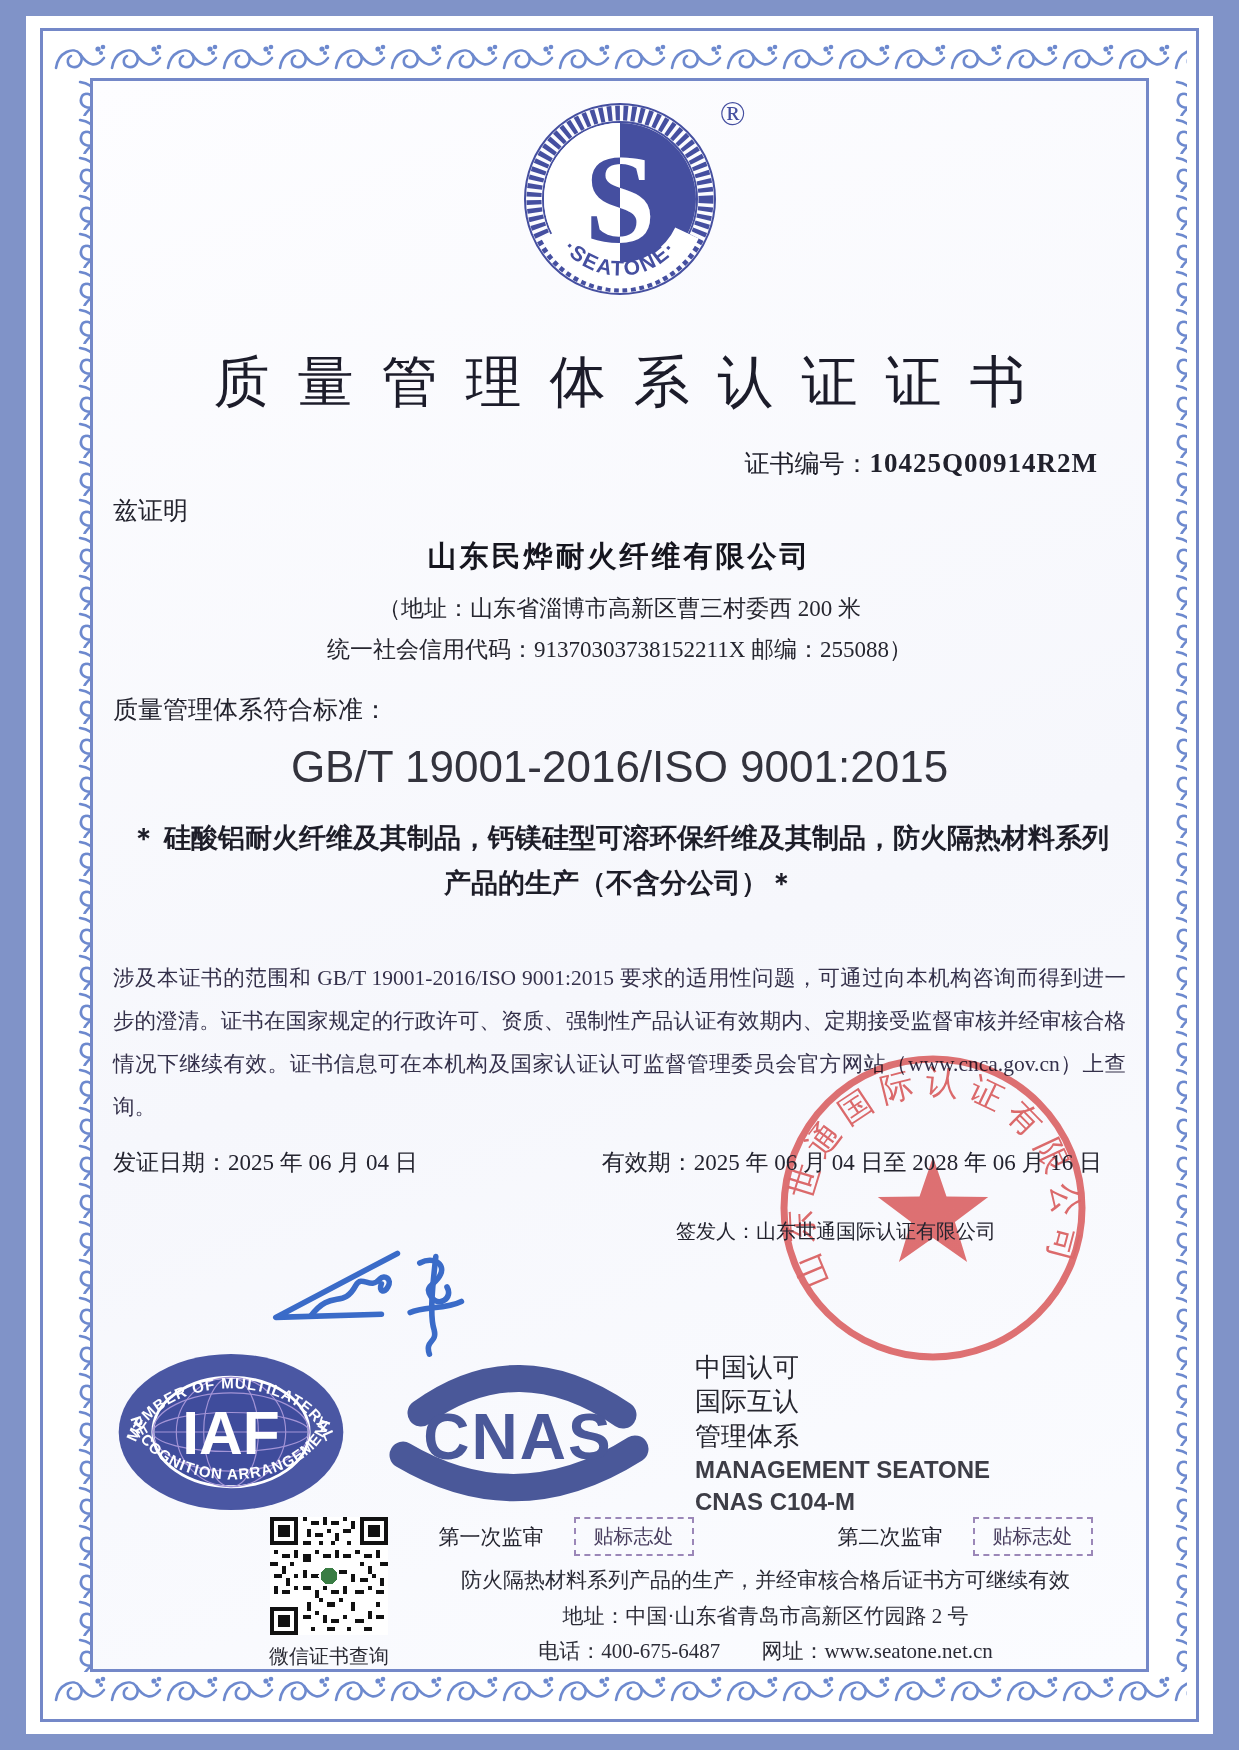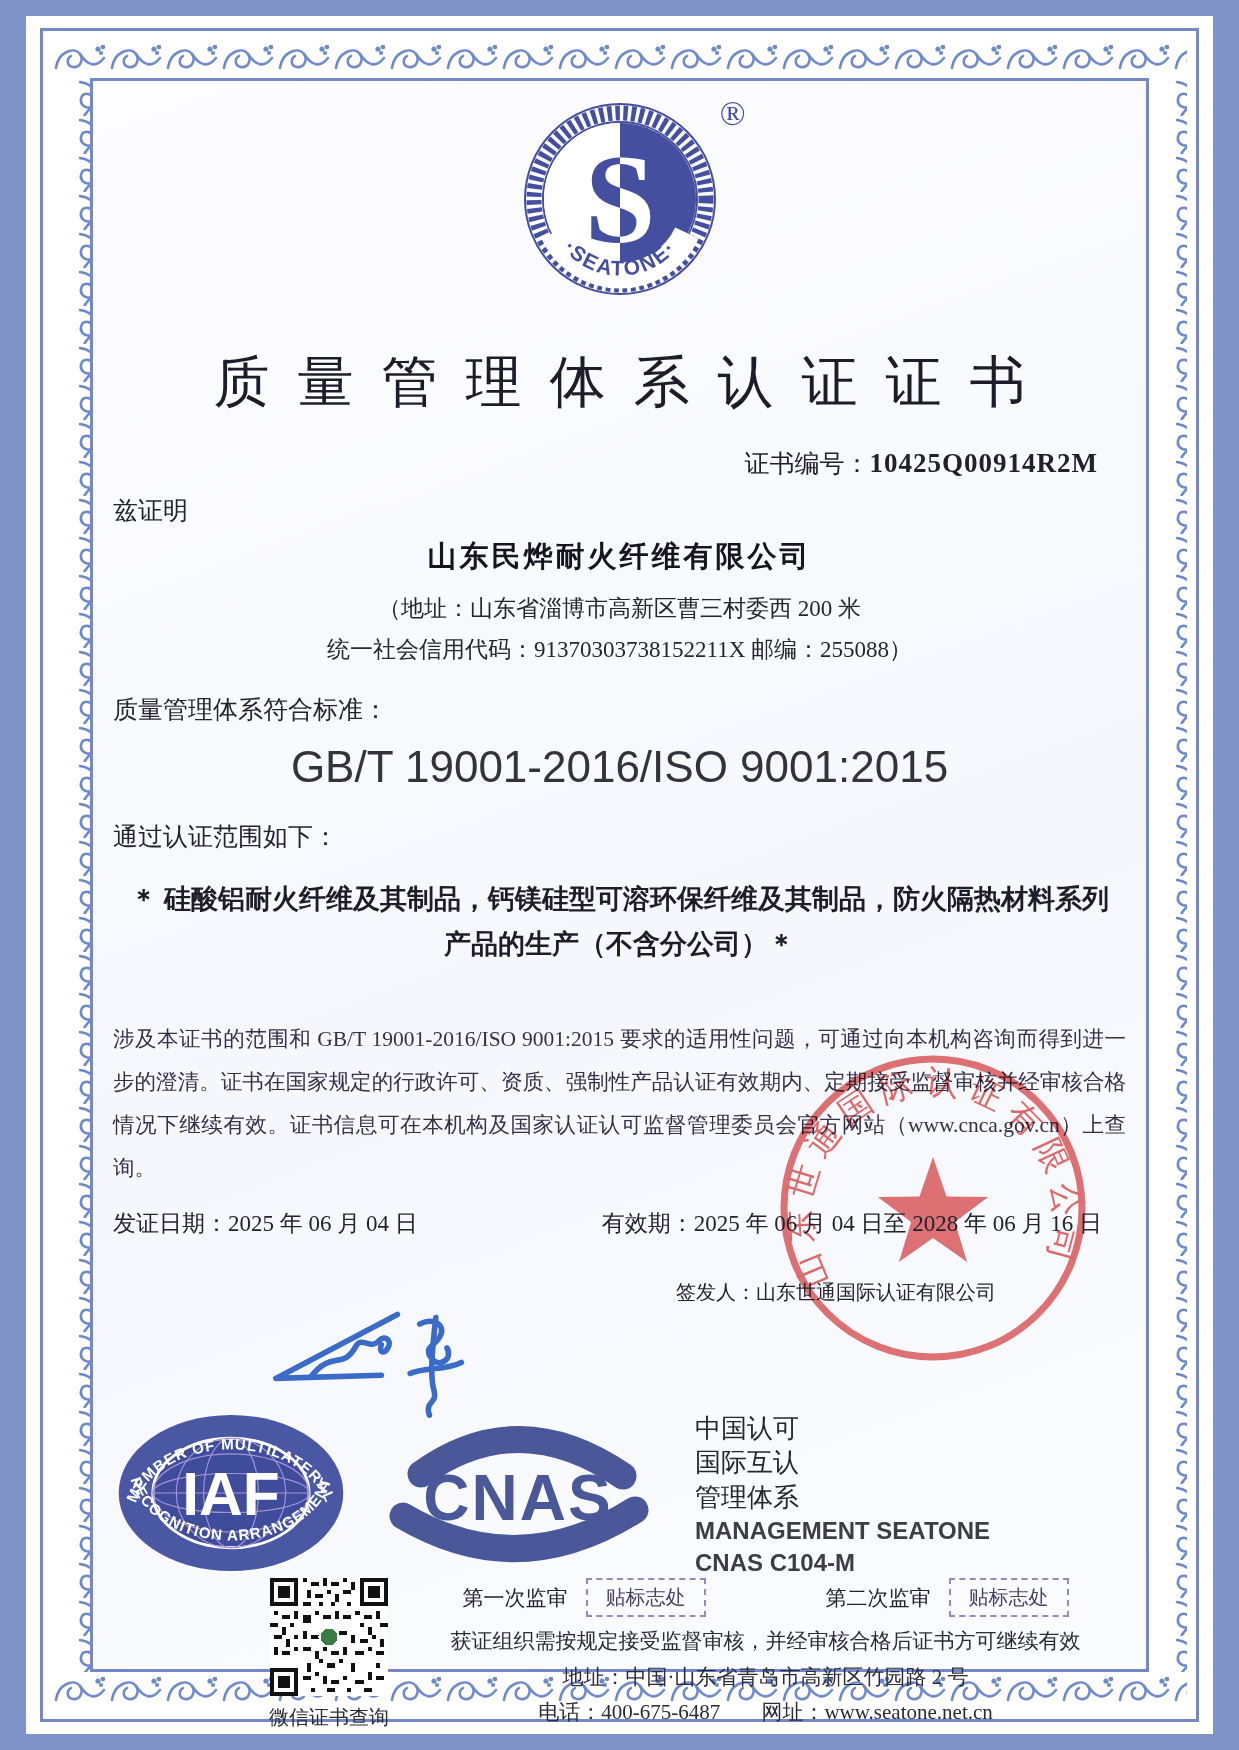--- a/index.html
+++ b/index.html
@@ -55,21 +55,21 @@
   .cnas-wrap{margin-left:36px;margin-top:10px;}
   .accred{margin-left:44px;margin-top:2px;line-height:1.32;}
   .accred .zh{font-size:26px;color:#26262f;}
   .accred .en{font-size:24px;font-weight:bold;color:#3d3d46;
     font-family:"Liberation Sans","DejaVu Sans",sans-serif;}
 
   .bottom2{display:flex;align-items:flex-start;margin-top:0px;}
   .qr-wrap{margin-left:150px;width:132px;text-align:center;}
   .qr-caption{margin-top:4px;font-size:20px;color:#2a2a33;}
   .footer{flex:1;margin-left:10px;}
-  .audit-row{display:flex;justify-content:center;align-items:center;gap:18px;font-size:21px;text-align:center;}
+  .audit-row{display:flex;justify-content:center;align-items:center;gap:30px;font-size:21px;text-align:center;}
   .audit-gap{width:84px;}
   .sticker-box{border:2px dashed #9b87b8;color:#4a3f60;font-size:20px;padding:4px 18px;}
   .note{margin-top:10px;text-align:center;font-size:21px;color:#2b2b36;}
   .org-addr{margin-top:8px;text-align:center;font-size:21px;color:#2b2b36;}
   .telweb{margin-top:7px;text-align:center;font-size:21px;color:#2b2b36;}
   .telweb .seg{margin:0 18px;}
 </style>
 </head>
 <body>
 
@@ -160,21 +160,20 @@
       </div>
 
       <div class="certify">兹证明</div>
       <div class="company">山东民烨耐火纤维有限公司</div>
       <div class="addr">（地址：山东省淄博市高新区曹三村委西 200 米</div>
       <div class="addr addr2">统一社会信用代码：91370303738152211X 邮编：255088）</div>
 
       <div class="std-label">质量管理体系符合标准：</div>
       <div class="std-value">GB/T 19001-2016/ISO 9001:2015</div>
 
-      <div class="scope-label">通过认证范围如下：</div>
       <div class="scope-text">＊ 硅酸铝耐火纤维及其制品，钙镁硅型可溶环保纤维及其制品，防火隔热材料系列产品的生产（不含分公司）＊</div>
 
       <div class="legal">涉及本证书的范围和 GB/T 19001-2016/ISO 9001:2015 要求的适用性问题，可通过向本机构咨询而得到进一步的澄清。证书在国家规定的行政许可、资质、强制性产品认证有效期内、定期接受监督审核并经审核合格情况下继续有效。证书信息可在本机构及国家认证认可监督管理委员会官方网站（www.cnca.gov.cn）上查询。</div>
 
       <div class="dates-row">
         <div>
           <span>发证日期：</span><span>2025 年 06 月 04 日</span>
         </div>
         <div>
           <span>有效期：</span><span>2025 年 06 月 04 日至 2028 年 06 月 16 日</span>
@@ -344,21 +343,21 @@
         </div>
 
         <div class="footer">
           <div class="audit-row">
             <span>第一次监审</span>
             <span class="sticker-box">贴标志处</span>
             <span class="audit-gap"></span>
             <span>第二次监审</span>
             <span class="sticker-box">贴标志处</span>
           </div>
-          <div class="note">获证组织需按规定接受监督审核，并经审核合格后证书方可继续有效</div>
+          <div class="note">防火隔热材料系列产品的生产，并经审核合格后证书方可继续有效</div>
           <div class="org-addr">地址：中国·山东省青岛市高新区竹园路 2 号</div>
           <div class="telweb">
             <span class="seg"><span>电话：</span><span>400-675-6487</span></span>
             <span class="seg"><span>网址：</span><span>www.seatone.net.cn</span></span>
           </div>
         </div>
       </div>
 
      </div>
     </div>

